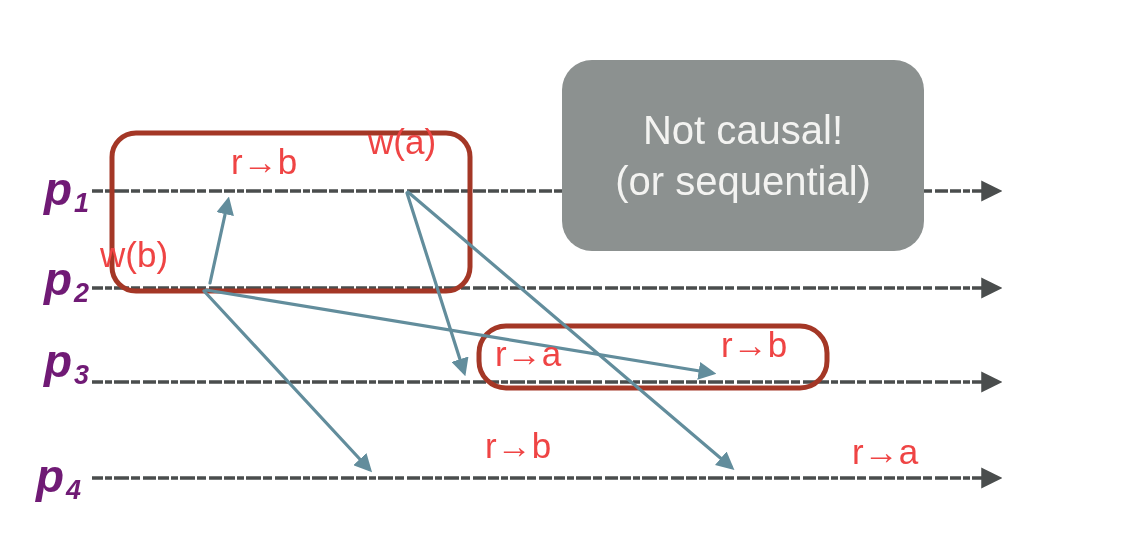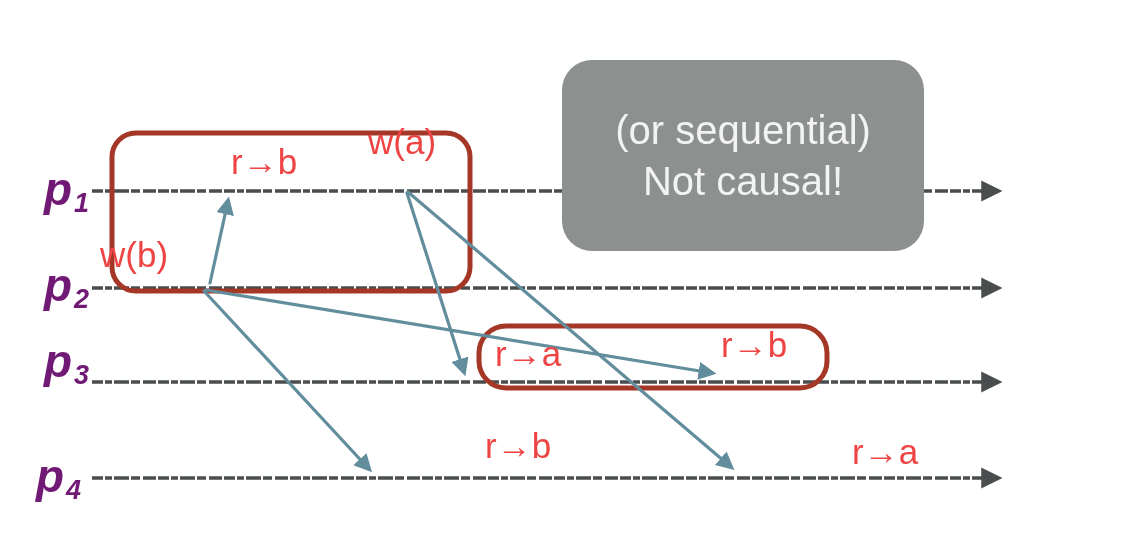--- a/index.html
+++ b/index.html
@@ -93,36 +93,36 @@
       <line x1="204" y1="291" x2="369" y2="469" marker-end="url(#blueHead)"></line>
       <line x1="206" y1="290" x2="712" y2="373" marker-end="url(#blueHead)"></line>
       <line x1="407" y1="193" x2="464" y2="372" marker-end="url(#blueHead)"></line>
       <line x1="408" y1="192" x2="731" y2="467" marker-end="url(#blueHead)"></line>
     </g>
   </svg>
 
   <div class="plabel" style="left:44px; top:166px">
     <span>p</span><span class="psub">1</span>
   </div>
-  <div class="plabel" style="left:44px; top:262px">
+  <div class="plabel" style="left:44px; top:256px">
     <span>p</span><span class="psub">2</span>
   </div>
   <div class="plabel" style="left:44px; top:338px">
     <span>p</span><span class="psub">3</span>
   </div>
   <div class="plabel" style="left:36px; top:453px">
     <span>p</span><span class="psub">4</span>
   </div>
 
   <div class="evt" style="left:231px; top:144px">r→b</div>
   <div class="evt" style="left:368px; top:124px">w(a)</div>
   <div class="evt" style="left:100px; top:237px">w(b)</div>
   <div class="evt" style="left:495px; top:336px">r→a</div>
   <div class="evt" style="left:721px; top:327px">r→b</div>
   <div class="evt" style="left:485px; top:428px">r→b</div>
   <div class="evt" style="left:852px; top:434px">r→a</div>
 
   <div class="callout">
+    <div>Not causal!</div>
     <div>(or sequential)</div>
-    <div>Not causal!</div>
   </div>
 
 </div>
 
 </body></html>

